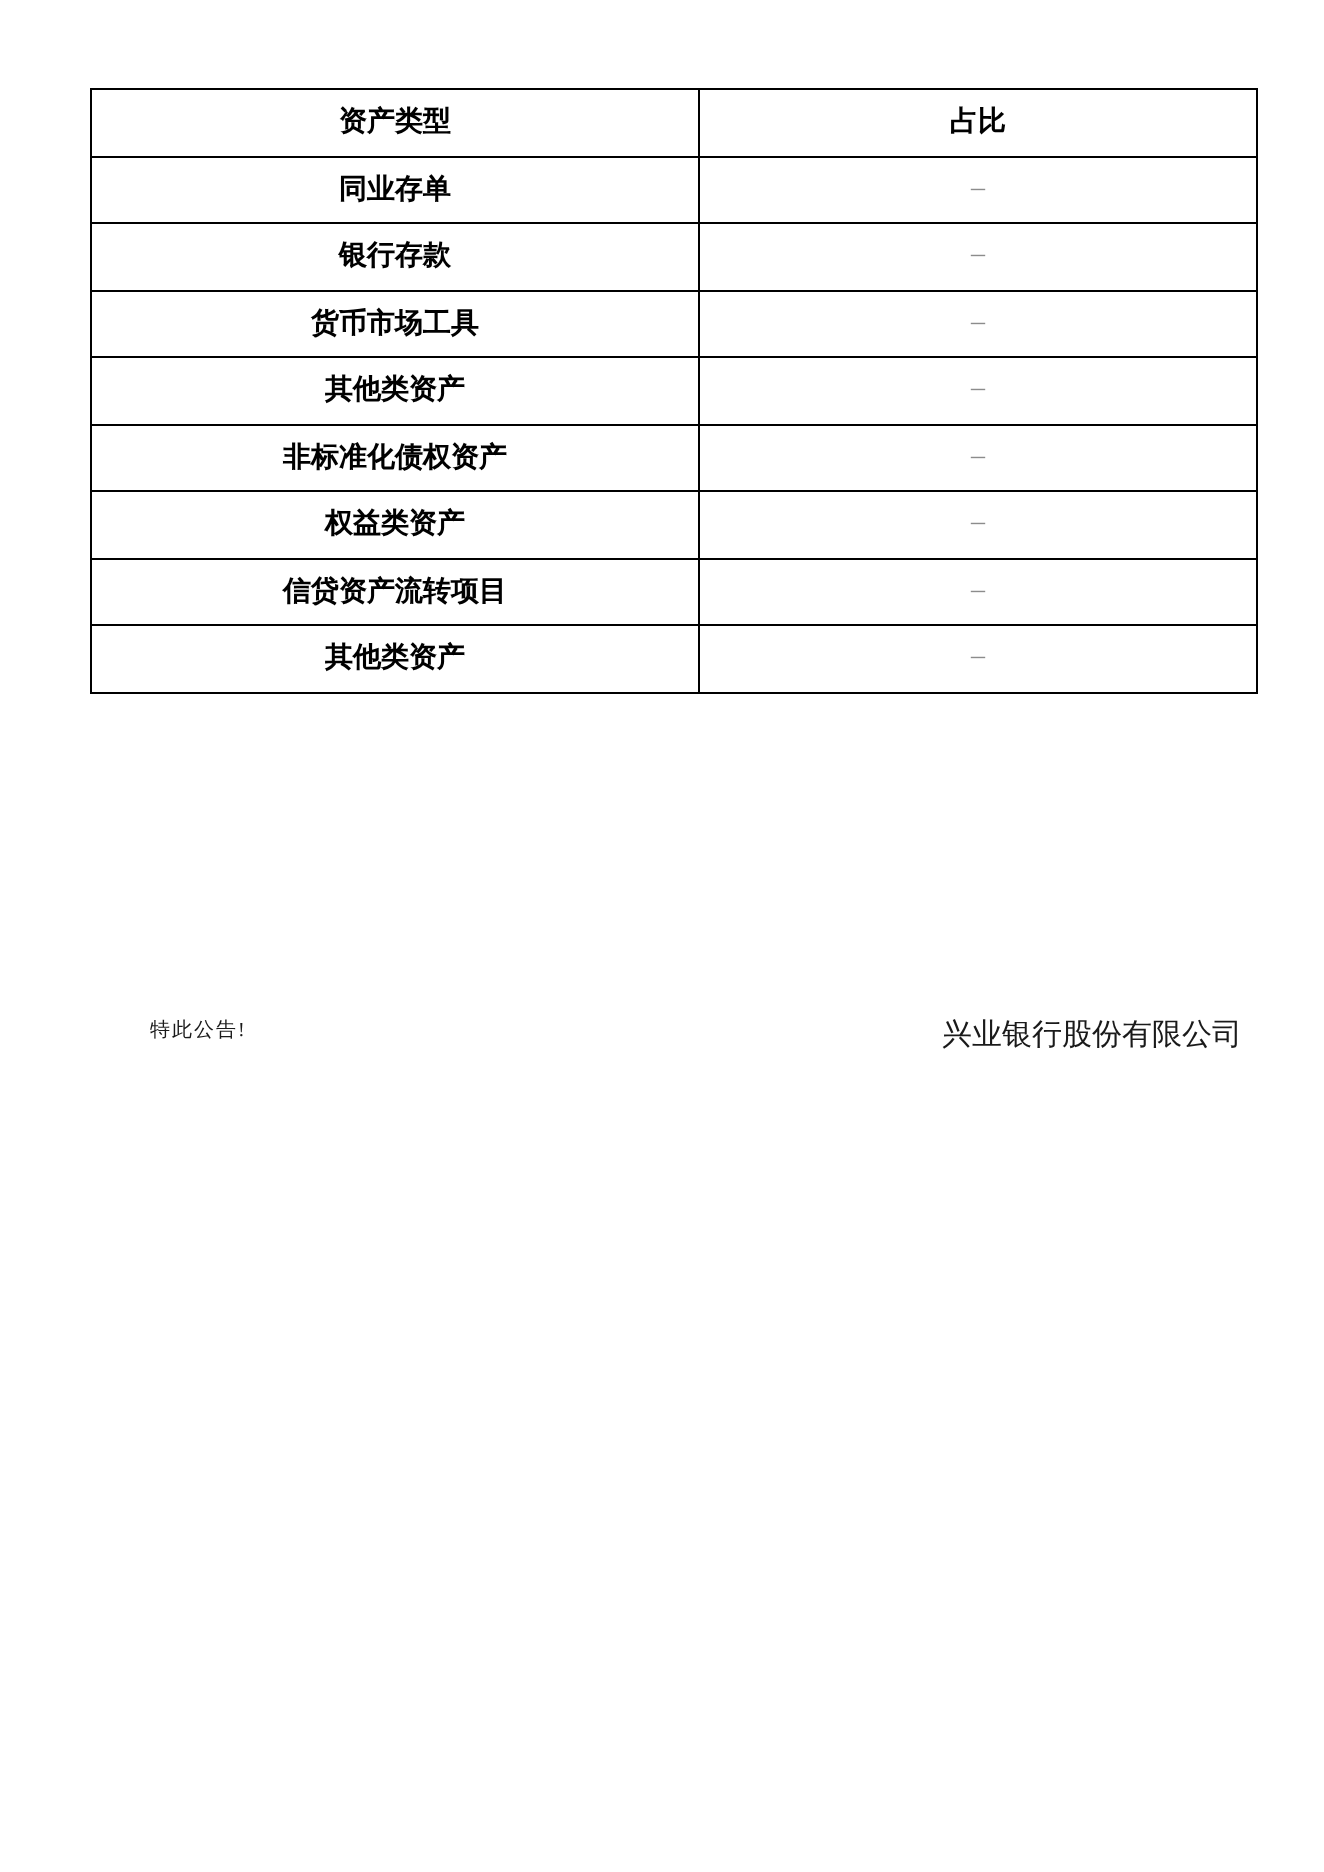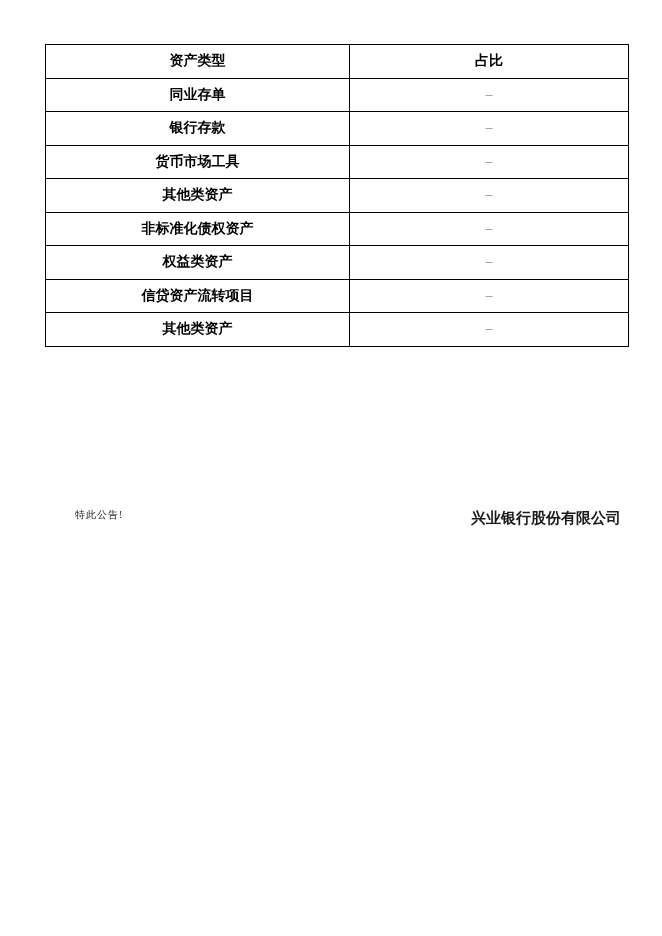--- a/index.html
+++ b/index.html
@@ -48,21 +48,20 @@
     letter-spacing: 1px;
     margin-top: 19px;
   }
   .signature {
     position: absolute;
     right: 41px;
     top: 506px;
     text-align: left;
     font-size: 15px;
     line-height: 24px;
-    font-weight: bold;
   }
   .signature .sig-date { padding-right: 3px; }
 </style>
 </head>
 <body>
 
 <div class="page">
 
   <table class="asset-table">
     <colgroup>

